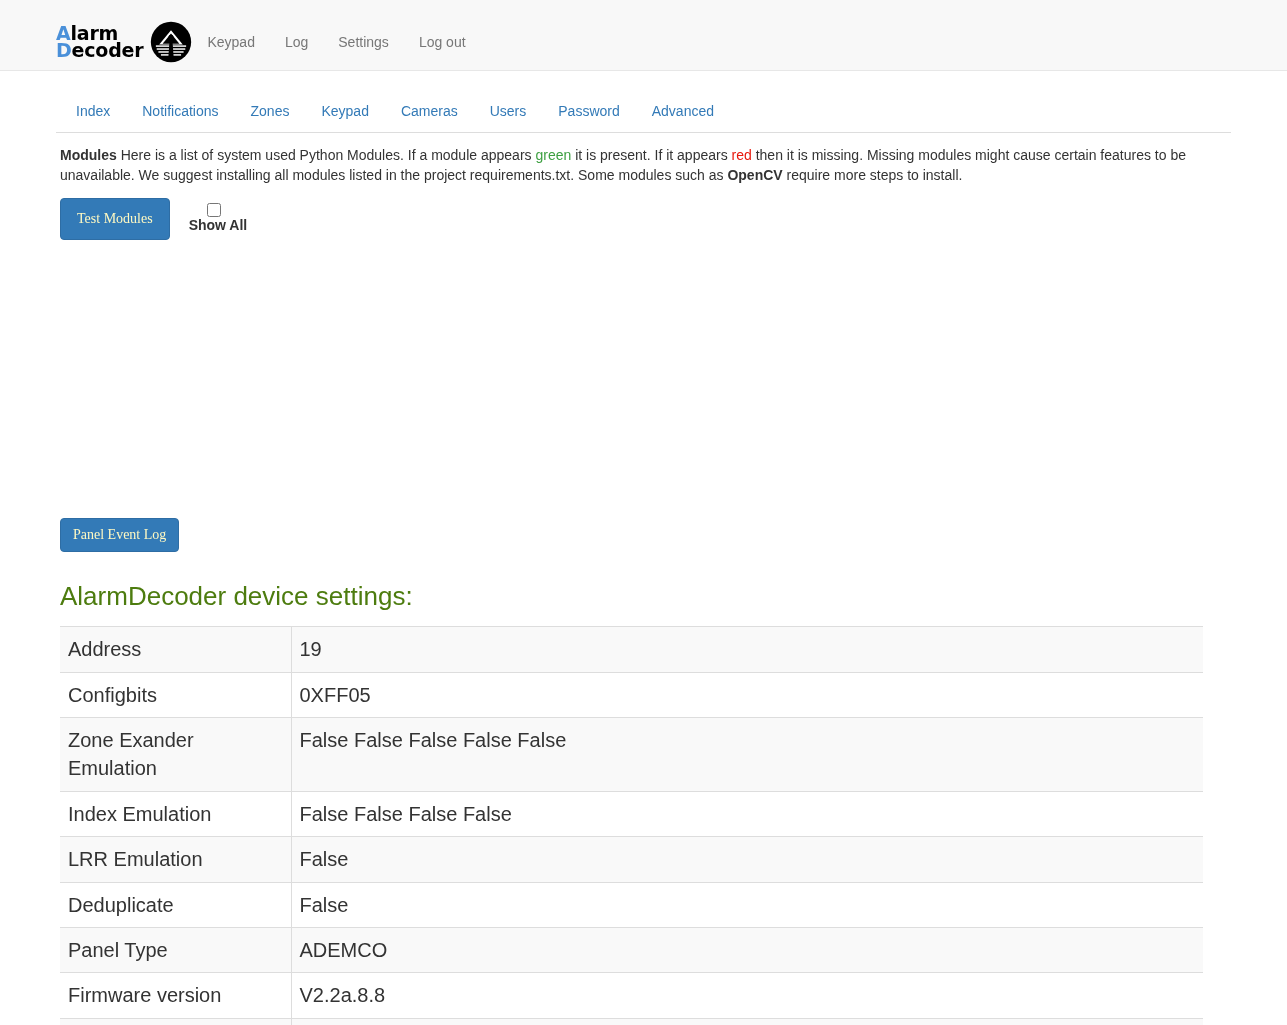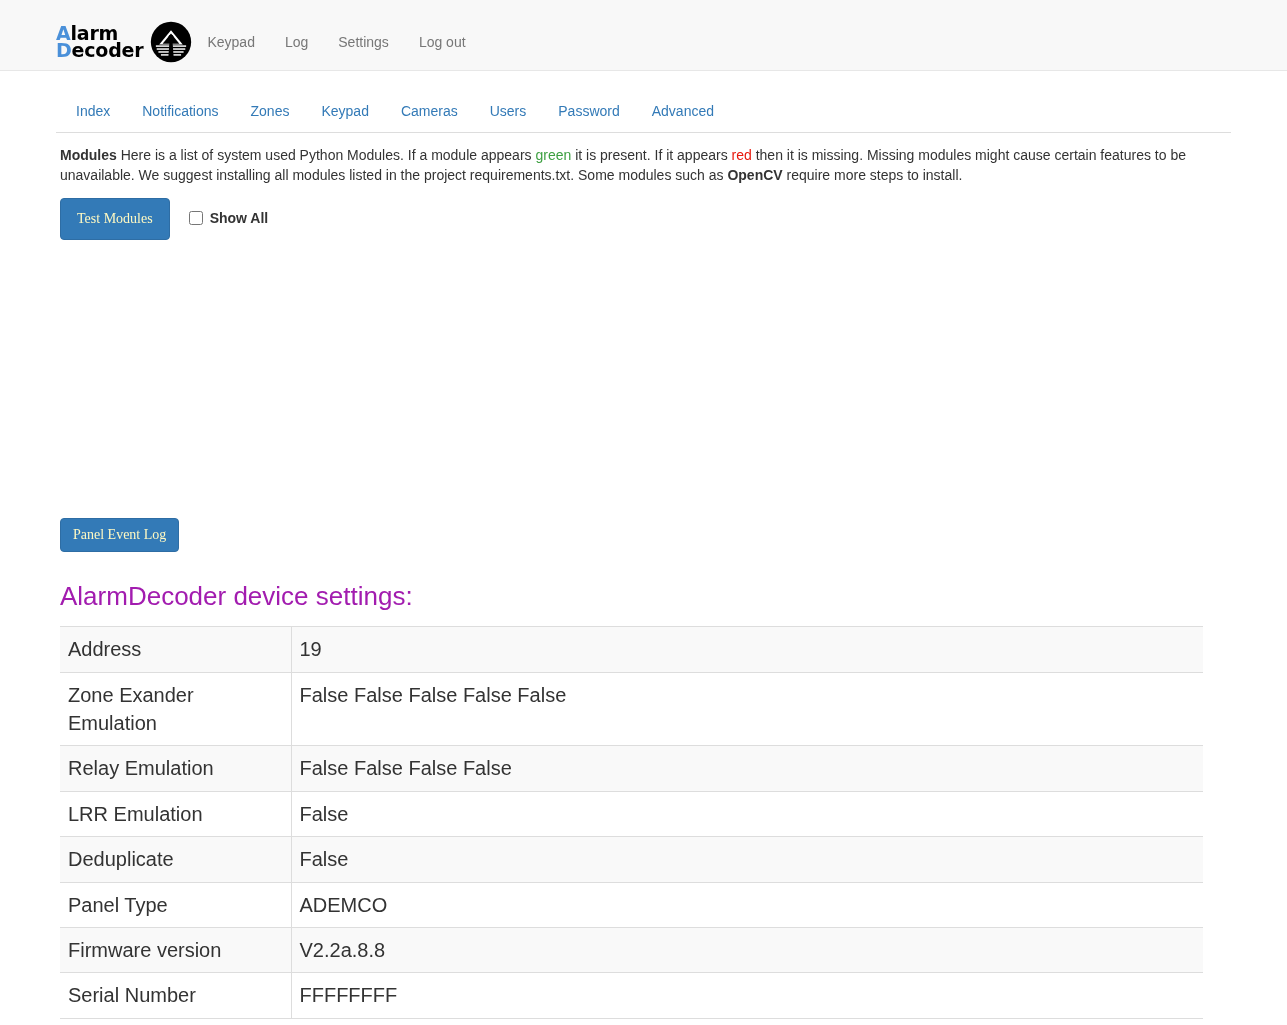--- a/index.html
+++ b/index.html
@@ -120,20 +120,21 @@
     display: flex;
     align-items: center;
     padding: 0 4px;
     margin-top: 12px;
   }
   .checkbox-wrap {
     display: flex;
     align-items: center;
     margin-left: 19px;
     margin-bottom: 2px;
+    flex-direction: column;
   }
   .checkbox-wrap input[type=checkbox] {
     width: 14px;
     height: 14px;
     margin: 0 7px 0 0;
     cursor: pointer;
   }
   .checkbox-label {
     font-size: 14px;
     font-weight: bold;
@@ -147,21 +148,21 @@
     padding: 0 4px;
   }
 
   
   .panel-log-row { padding: 0 4px; }
 
   
   .settings-heading {
     font-size: 26px;
     font-weight: normal;
-    color: #a21caf;
+    color: #4d7c0f;
     margin: 30px 0 16px 0;
     padding: 0 4px;
     line-height: 1.1;
   }
 
   
   .settings-table {
     width: 1143px;
     border-collapse: collapse;
     margin: 0 0 0 4px;
@@ -248,25 +249,29 @@
 
   <h2 class="settings-heading">AlarmDecoder device settings:</h2>
 
   <table class="settings-table">
     <tbody>
       <tr>
         <td class="key">Address</td>
         <td class="val">19</td>
       </tr>
       <tr>
+        <td class="key">Configbits</td>
+        <td class="val">0XFF05</td>
+      </tr>
+      <tr>
         <td class="key">Zone Exander Emulation</td>
         <td class="val">False False False False False</td>
       </tr>
       <tr>
-        <td class="key">Relay Emulation</td>
+        <td class="key">Index Emulation</td>
         <td class="val">False False False False</td>
       </tr>
       <tr>
         <td class="key">LRR Emulation</td>
         <td class="val">False</td>
       </tr>
       <tr>
         <td class="key">Deduplicate</td>
         <td class="val">False</td>
       </tr>

